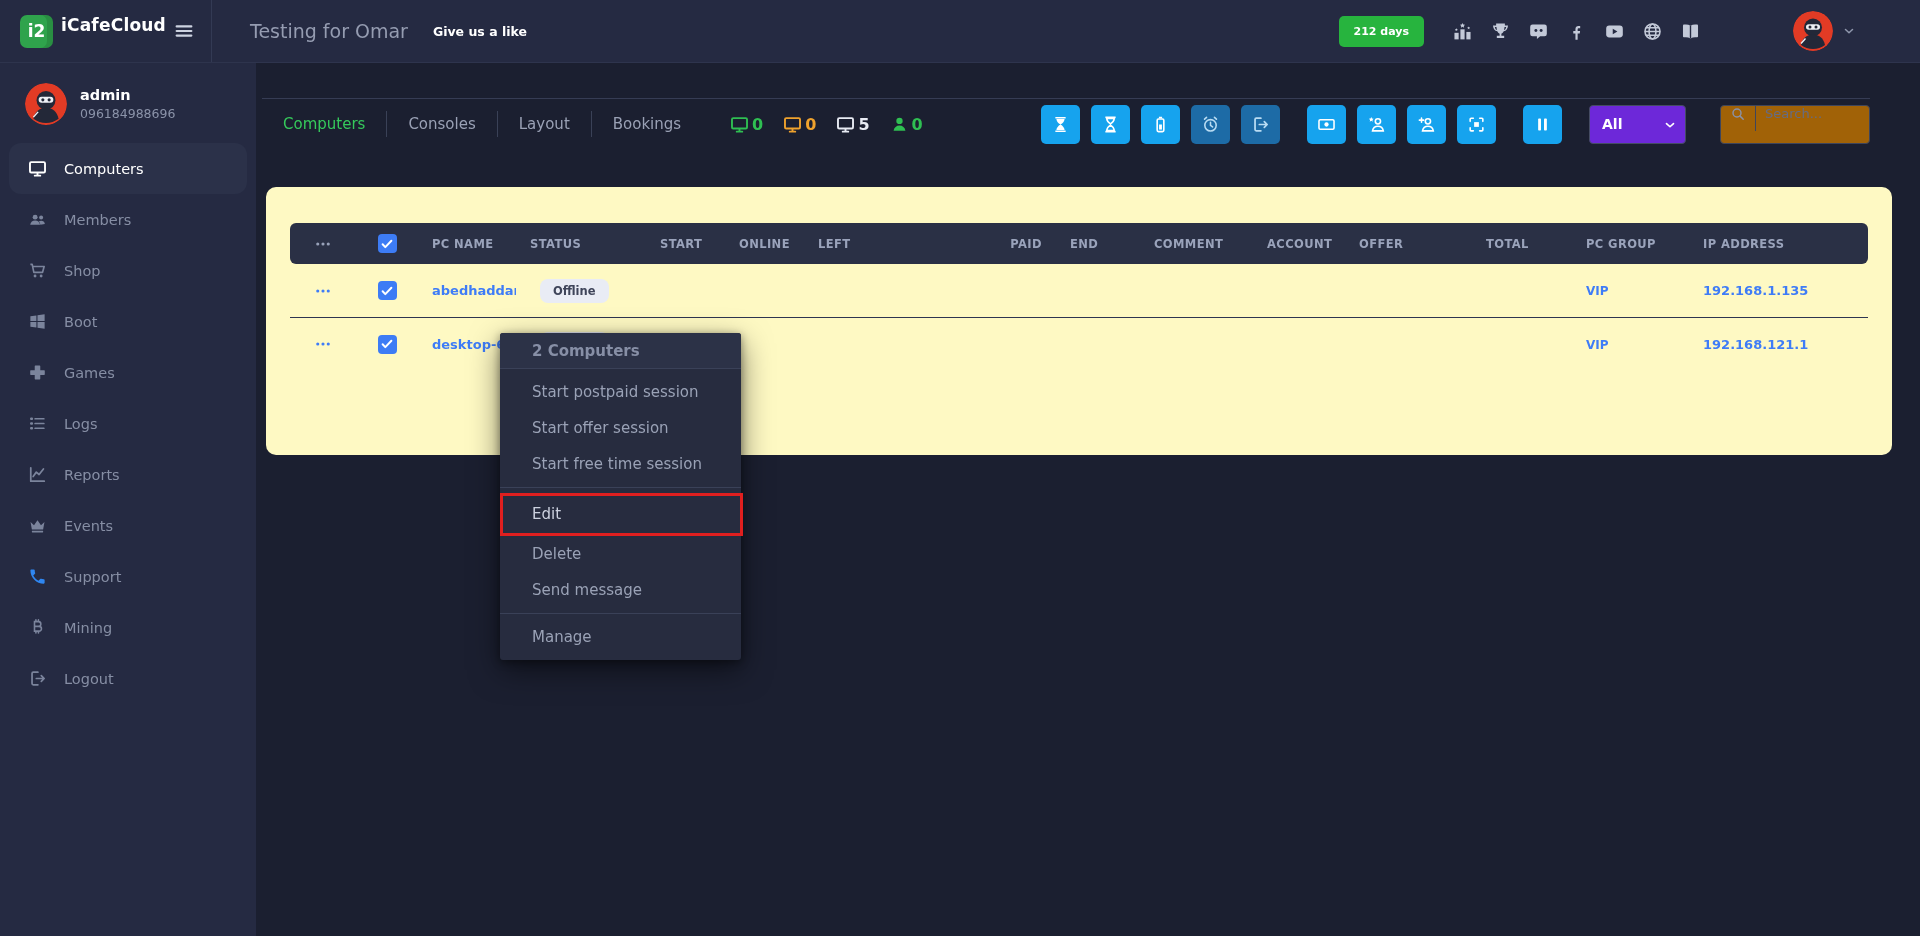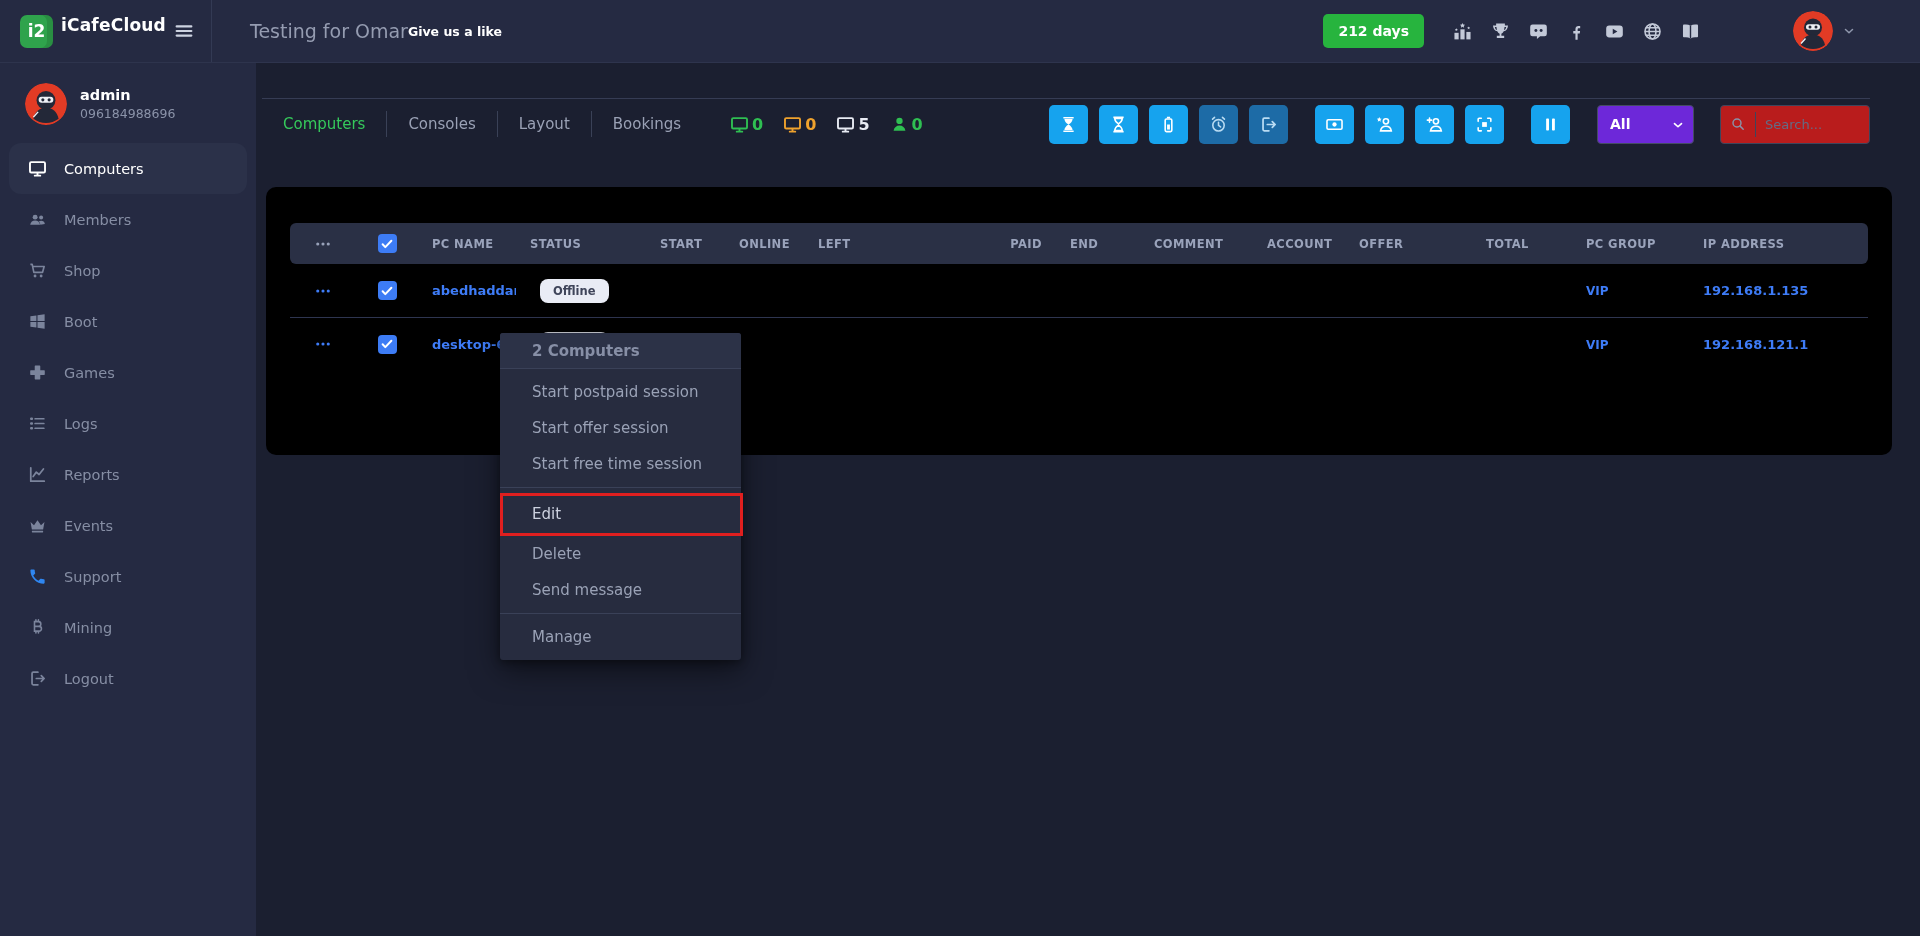--- a/index.html
+++ b/index.html
@@ -20,23 +20,23 @@
   .brand { width:212px; flex:none; display:flex; align-items:center; justify-content:space-between;
            padding:0 16px 0 20px; border-right:1px solid #333a54; }
   .brand-left { display:flex; align-items:flex-start; gap:8px; }
   .logo-mark { width:33px; height:33px; border-radius:7px; background:#2fa34c; color:#fff;
                display:flex; align-items:center; justify-content:center; font-weight:bold; font-size:17px;
                box-shadow: inset -6px 0 0 rgba(0,0,0,.12); }
   .brand-name { color:#fff; font-size:17px; font-weight:bold; letter-spacing:.2px; }
   .hamburger { width:22px; height:22px; color:#cdd3e1; cursor:pointer; }
   .topbar-rest { flex:1; display:flex; align-items:center; padding:0 64px 0 38px; }
   .page-title { color:#959cb1; font-size:19px; }
-  .like-link { color:#fff; font-weight:bold; font-size:12.5px; cursor:pointer; }
+  .like-link { color:#fff; font-weight:bold; font-size:12.5px; margin-left:25px; cursor:pointer; }
   .days-badge { margin-left:auto; background:#27b43e; color:#fff; border:none; border-radius:5px;
-                font-family:inherit; font-size:14px; font-weight:600; padding:9px 15px; cursor:pointer; }
+                font-family:inherit; font-size:11px; font-weight:600; padding:9px 15px; cursor:pointer; }
   .top-icons { display:flex; align-items:center; gap:17px; margin-left:28px; color:#c3c9d8; }
   .tb-icon { width:21px; height:21px; cursor:pointer; }
   .avatar-wrap { display:flex; align-items:center; gap:9px; margin-left:92px; cursor:pointer; }
   .avatar { width:40px; height:40px; border-radius:50%; overflow:hidden; }
   .chev { width:14px; height:14px; color:#8f97ac; }
 
   
   .sidebar { position:absolute; top:63px; left:0; bottom:0; width:256px; background:#252a42; z-index:10; }
   .user-block { display:flex; align-items:center; gap:13px; padding:20px 16px 12px 25px; }
   .user-avatar { width:42px; height:42px; border-radius:50%; overflow:hidden; flex:none; }
@@ -64,31 +64,31 @@
   .btn-group { display:flex; gap:11px; }
   .action-btn { width:39px; height:39px; border:none; border-radius:5px; background:var(--action);
                 color:#fff; display:flex; align-items:center; justify-content:center; cursor:pointer; }
   .action-btn.muted { background:var(--action-muted); color:#b9dcf3; }
   .action-btn .icon, .action-btn svg { width:19px; height:19px; }
   .filter-wrap { position:relative; margin-left:27px; }
   .filter-wrap select { width:97px; height:39px; background:#6d28d9; border:1px solid #454c63; border-radius:4px;
                         color:#fff; font-family:inherit; font-size:14px; font-weight:600; padding:0 26px 0 12px;
                         appearance:none; -webkit-appearance:none; cursor:pointer; }
   .filter-wrap .chev { position:absolute; right:9px; top:13px; pointer-events:none; color:#fff; }
-  .search-box { margin-left:26px; width:150px; height:39px; border:1px solid #3e455c; border-radius:4px;
-                display:flex; align-items:center; background:#b91c1c; }
+  .search-box { margin-left:34px; width:150px; height:39px; border:1px solid #3e455c; border-radius:4px;
+                display:flex; align-items:flex-start; background:#a16207; }
   .search-box .sicon { width:34px; display:flex; justify-content:center; color:#8a92a8; flex:none; }
   .search-box .sicon svg { width:16px; height:16px; }
   .search-box .sdiv { width:1px; height:25px; background:#3e455c; flex:none; }
   .search-box input { flex:1; min-width:0; background:transparent; border:none; outline:none;
                       color:#c6ccdd; font-family:inherit; font-size:13px; padding:0 9px; }
   .search-box input::placeholder { color:#646c85; }
 
   
-  .card { margin:38px 28px 0 54px; height:268px; background:#000000; border-radius:10px;
+  .card { margin:38px 28px 0 54px; height:268px; background:#fef9c3; border-radius:10px;
           padding:36px 24px 24px 24px; }
   .grid { display:grid;
           grid-template-columns:66px 62px 98px 130px 79px 79px 136px 116px 84px 113px 92px 127px 100px 117px 1fr; }
   .thead { background:#2a3045; border-radius:6px; height:41px; align-items:center;
            color:#9aa3bb; font-size:11.5px; font-weight:bold; letter-spacing:.4px; }
   .trow { height:53px; align-items:center; font-size:13px; }
   .trow + .trow { border-top:1px solid #2e3550; }
   .th, .td { padding-left:14px; white-space:nowrap; overflow:hidden; }
   .c-actions, .c-select { display:flex; justify-content:center; padding-left:0; }
   .c-paid { text-align:right; padding-right:14px; }

